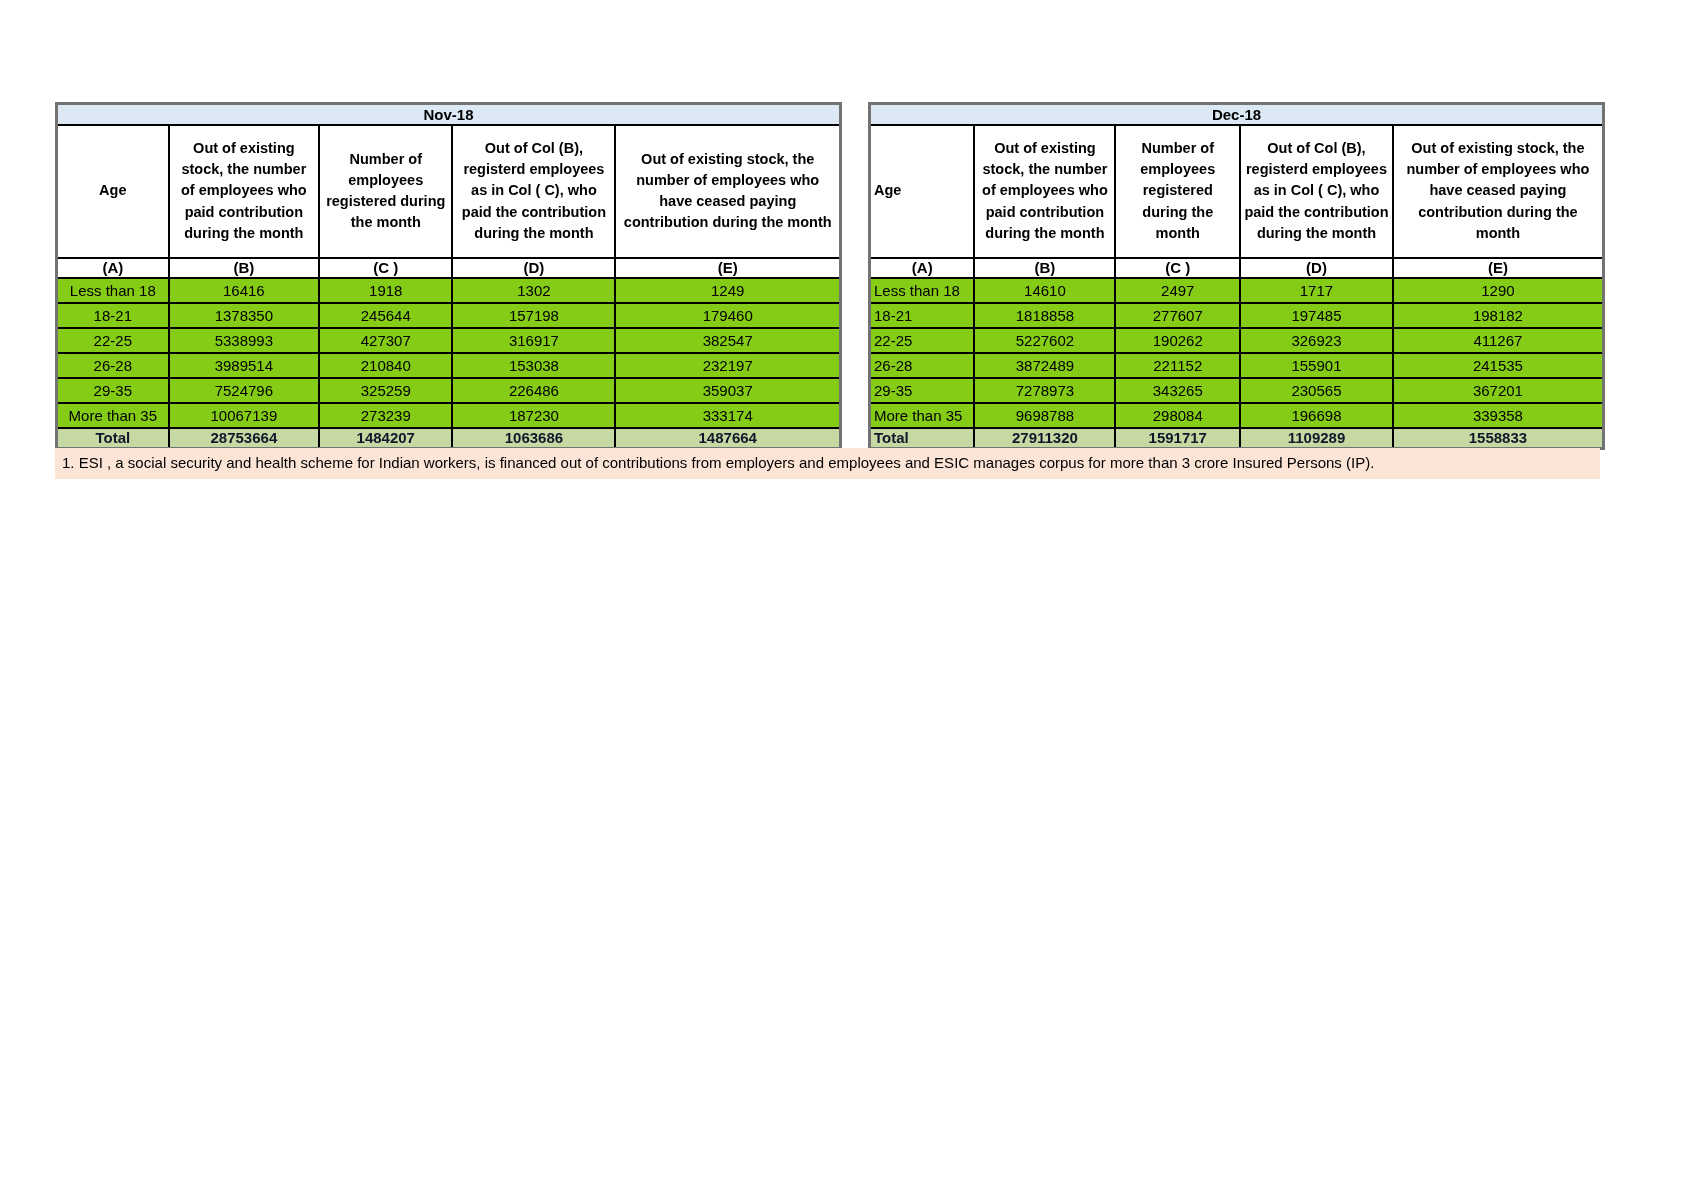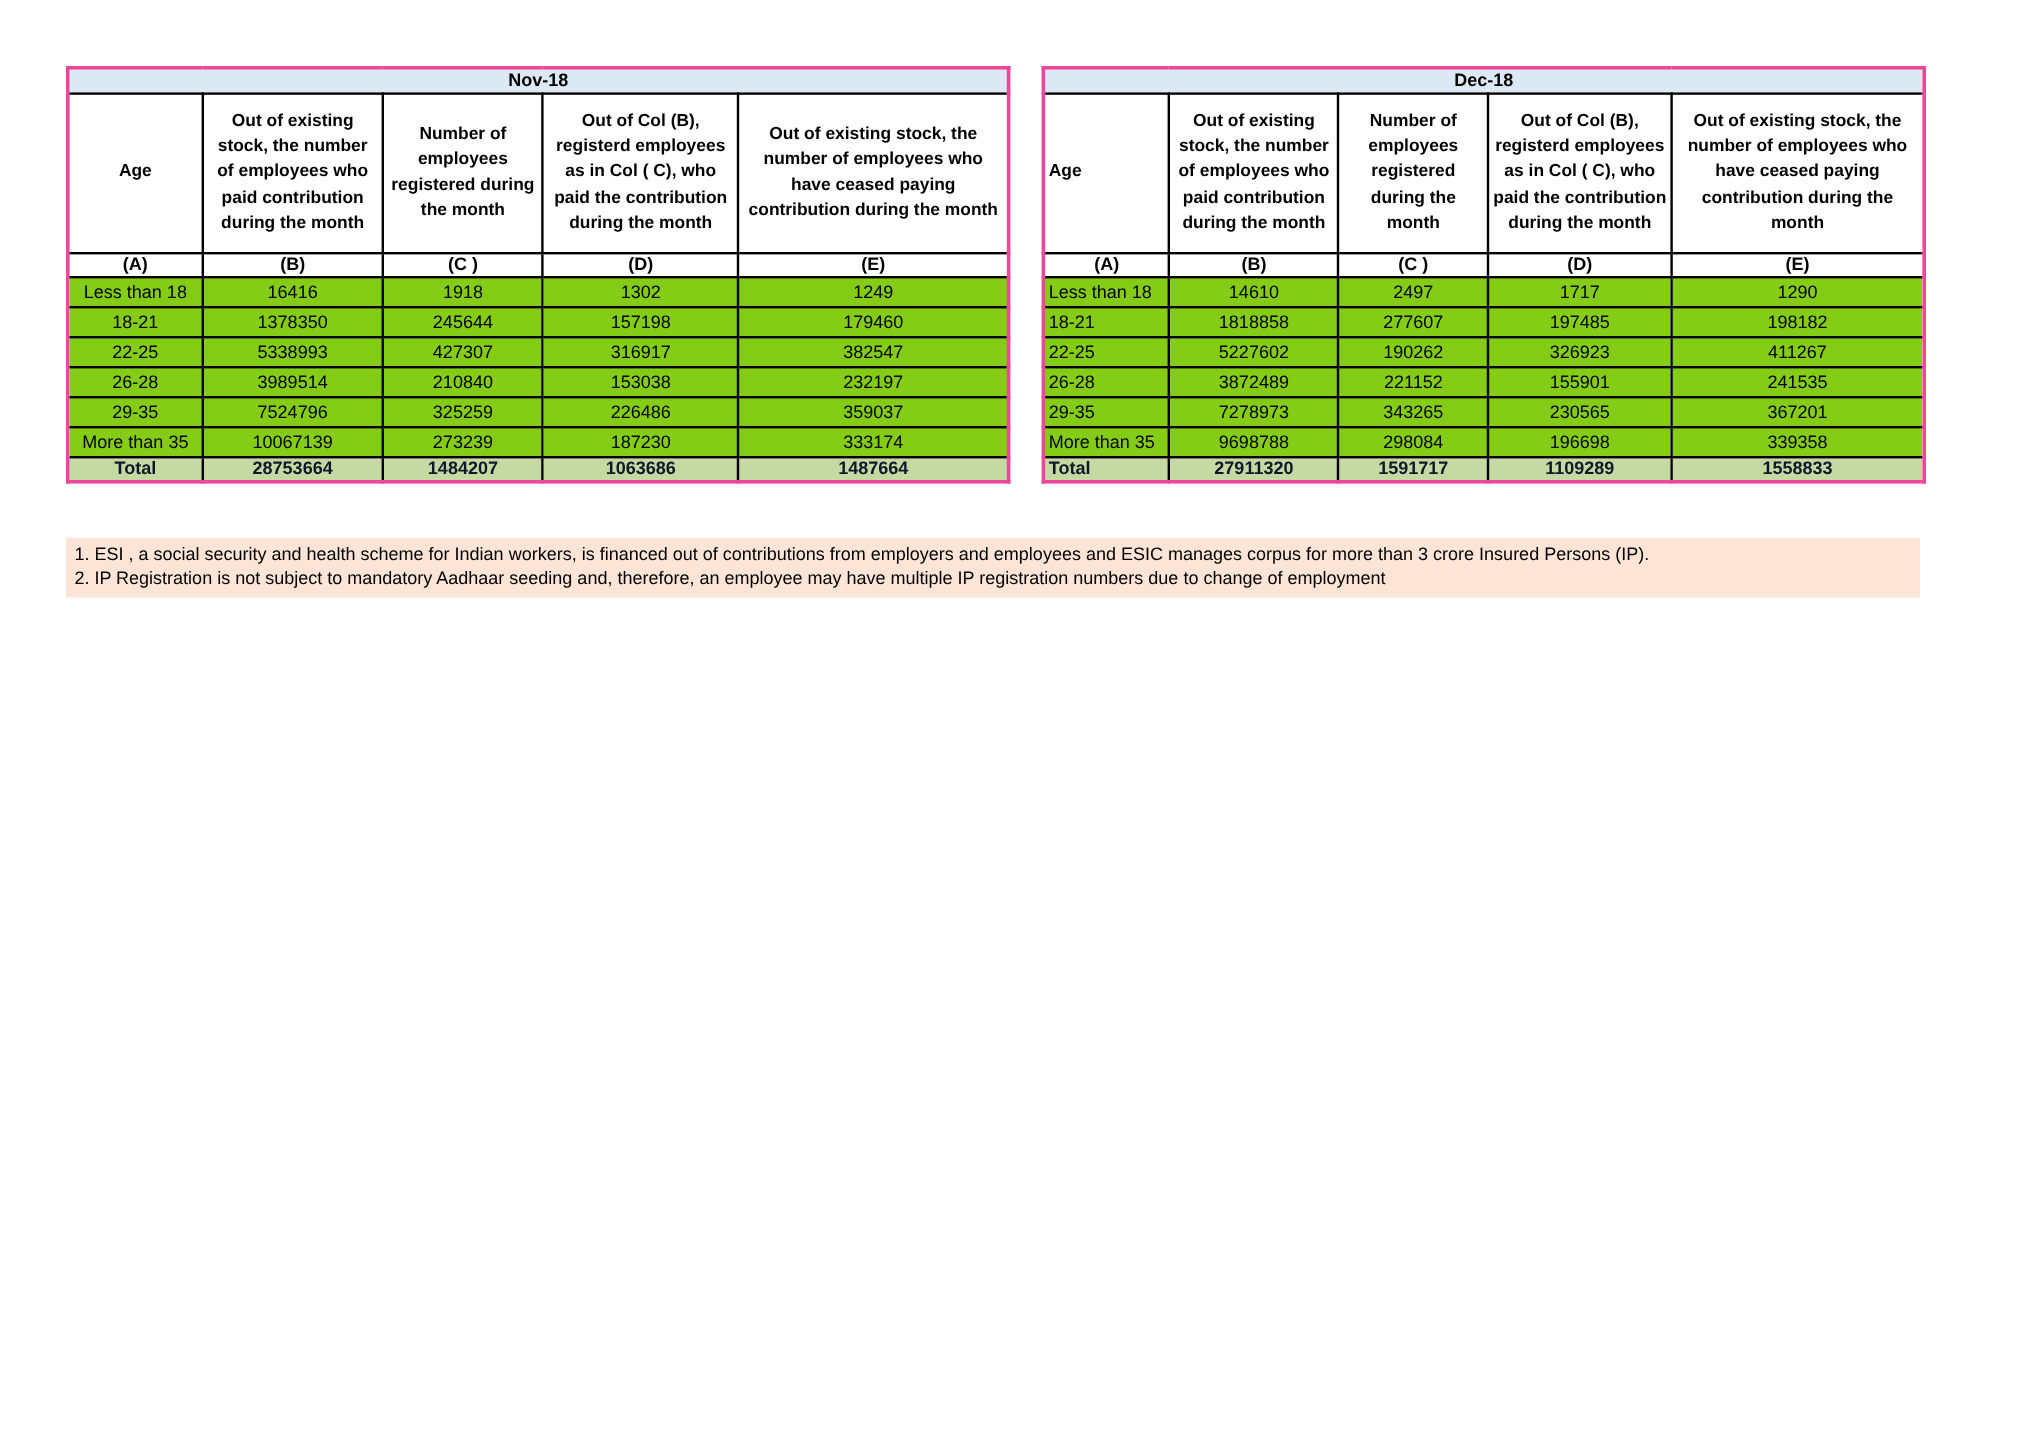--- a/index.html
+++ b/index.html
@@ -13,21 +13,22 @@
   .tables-wrap {
     position: absolute;
     left: 55px; top: 55px;
     display: flex;
     gap: 26px;
     align-items: flex-start;
   }
   table.month-table {
     border-collapse: collapse;
     table-layout: fixed;
-    border: 3px solid #ec4899;
+    border: 3px solid #737373;
+    margin-top: 47px;
   }
   table.month-table td {
     border: 2px solid #000;
     text-align: center;
     vertical-align: middle;
     font-size: 15px;
     overflow: hidden;
   }
   #table-nov { width: 787px; }
   #table-dec { width: 737px; }
@@ -245,14 +246,13 @@
           <td>1109289</td>
           <td>1558833</td>
         </tr>
   </tbody>
     </table>
 
 </div>
 
 <div class="notes">
   <div>1. ESI , a social security and health scheme for Indian workers, is financed out of contributions from employers and employees and ESIC manages corpus for more than 3 crore Insured Persons (IP).</div>
-  <div>2. IP Registration is not subject to mandatory Aadhaar seeding and, therefore, an employee may have multiple IP registration numbers due to change of employment</div>
 </div>
 
 </body></html>

